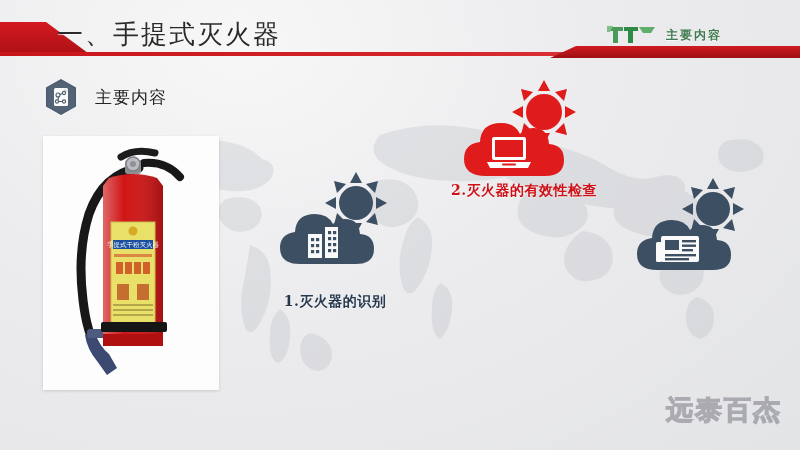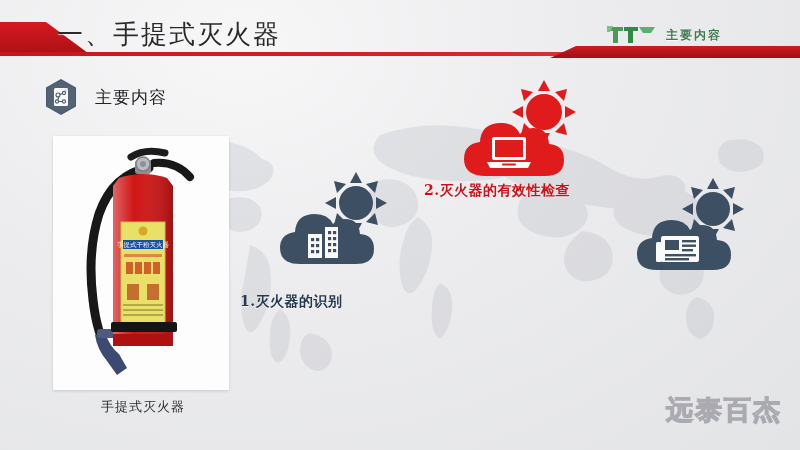--- a/index.html
+++ b/index.html
@@ -52,34 +52,34 @@
   }
   
   .section{position:absolute;left:44px;top:78px;display:flex;align-items:center;gap:17px;}
   .hexicon{width:34px;height:38px;display:block;}
   .section-label{
     font-size:17px;color:#242426;letter-spacing:1px;
     font-family:"DejaVu Serif","Liberation Serif",serif;
   }
   
   .photo-wrap{
-    position:absolute;left:53px;top:136px;width:176px;height:254px;
+    position:absolute;left:43px;top:136px;width:176px;height:254px;
     background:#fcfcfc;box-shadow:0 1px 3px rgba(0,0,0,.14);text-align:center;
   }
   .photo-wrap svg{display:block;width:100%;height:100%;}
   .photo-caption{
     position:absolute;left:55px;top:398px;width:176px;text-align:center;
     font-size:13px;color:#2c2c2e;letter-spacing:1px;
     font-family:"DejaVu Serif","Liberation Serif",serif;
   }
   
   .node{position:absolute;}
   .node .icon{display:block;}
   .node .lbl{
-    margin-top:2px;white-space:nowrap;
+    margin-top:2px;text-align:center;white-space:nowrap;
     font-size:14px;letter-spacing:.5px;font-weight:bold;
     font-family:"DejaVu Serif","Liberation Serif",serif;
   }
   .node.dark .lbl{color:#25384e;text-shadow:0 1px 0 rgba(255,255,255,.55);margin-top:25px;}
   .node.red  .lbl{color:#cf1016;text-shadow:0 1px 0 rgba(255,255,255,.55);}
   #node1{left:240px;top:172px;width:190px;}
   #node1 .icon{margin:0 auto;}
   #node2{left:424px;top:80px;width:200px;}
   #node2 .icon{margin:0 auto;}
   #node3{left:588px;top:178px;width:208px;}
@@ -194,21 +194,20 @@
         <rect x="74" y="148" width="12" height="16"></rect>
         <rect x="94" y="148" width="12" height="16"></rect>
       </g>
       <rect x="70" y="168" width="40" height="2" fill="#9a8f3c" opacity=".7"></rect>
       <rect x="70" y="173" width="40" height="2" fill="#9a8f3c" opacity=".7"></rect>
       <rect x="70" y="178" width="40" height="2" fill="#9a8f3c" opacity=".7"></rect>
 
       <rect x="58" y="186" width="66" height="10" rx="2" fill="#151515"></rect>
     </svg>
   </div>
-  <div class="photo-caption">手提式灭火器</div>
 
   <div class="node dark" id="node1">
     <svg class="icon" width="130" height="96" viewBox="0 0 130 96" aria-hidden="true">
       <g fill="#3d4f63">
         <circle cx="86" cy="31" r="17"></circle>
         <path d="M86 0 l6 11 h-12z"></path>
         <path d="M86 62 l6 -11 h-12z"></path>
         <path d="M55 31 l11 -6 v12z"></path>
         <path d="M117 31 l-11 -6 v12z"></path>
         <path d="M64 9 l12 3 -9 9z"></path>

